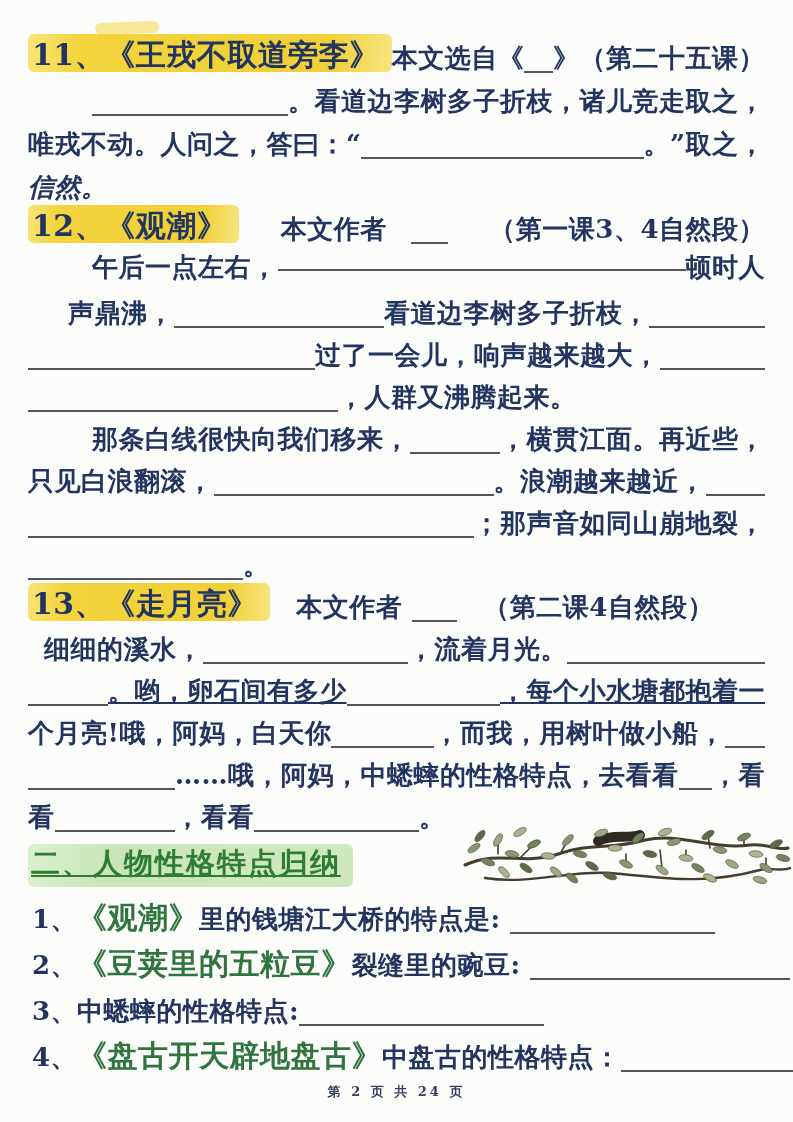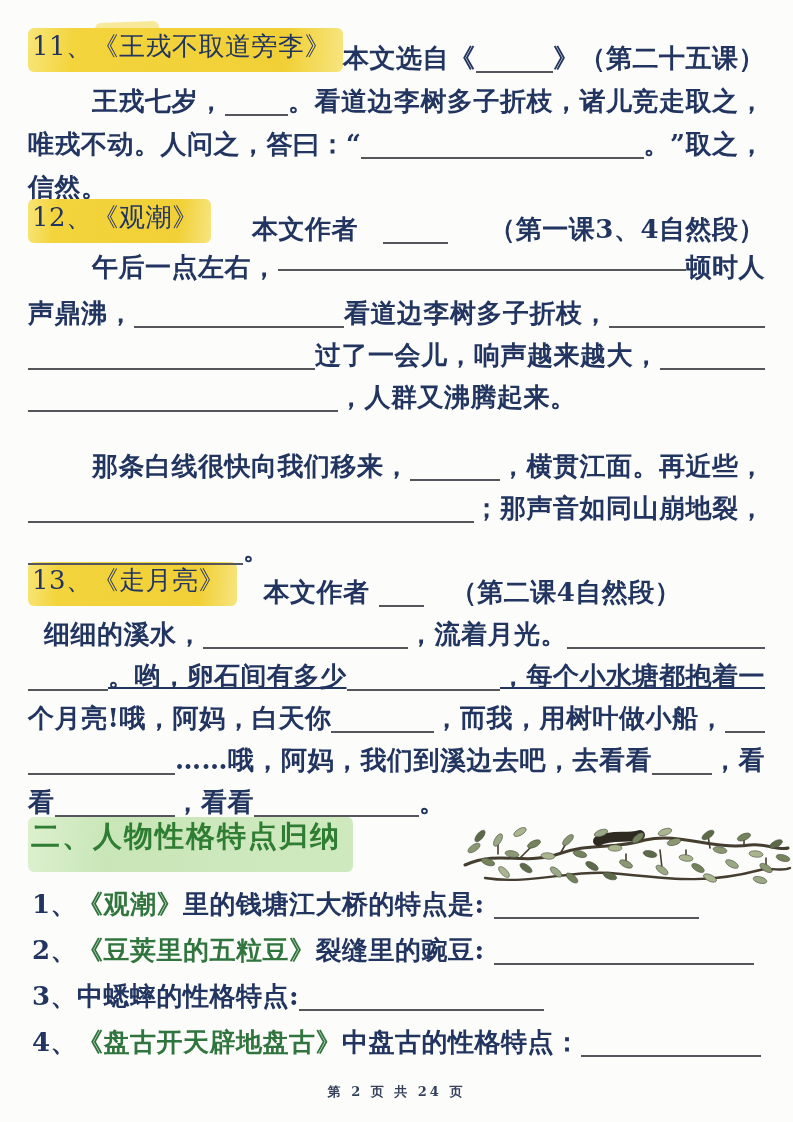--- a/index.html
+++ b/index.html
@@ -8,31 +8,31 @@
     background:#fcfcfa;
     font-family:"DejaVu Serif","Liberation Serif",serif;
     color:var(--ink-navy,#223560);
   }
   #doc{position:absolute;left:0;top:0;right:0;padding:36px 28px 0 28px;box-sizing:border-box;}
   .line{
     display:flex;align-items:flex-end;box-sizing:border-box;
     padding-bottom:7px;white-space:pre;
   }
   .seg-t{flex:0 0 auto;font-size:26px;font-weight:600;line-height:1.05;letter-spacing:.5px;}
-  .seg-gt{flex:0 0 auto;font-size:26px;font-weight:700;line-height:1.05;letter-spacing:.5px;color:var(--title-green,#31753e);}
+  .seg-gt{flex:0 0 auto;font-size:30px;font-weight:700;line-height:1.05;letter-spacing:.5px;color:var(--title-green,#31753e);}
   .seg-hl{
-    flex:0 0 auto;font-size:26px;font-weight:400;line-height:1.05;letter-spacing:.5px;
+    flex:0 0 auto;font-size:30px;font-weight:700;line-height:1.05;letter-spacing:.5px;
     background:linear-gradient(95deg,#f8e577 0%,#f3d43c 15%,#f1d037 82%,#f7e57f 100%);
-    border-radius:6px;padding:5px 12px 12px 4px;
+    border-radius:6px;padding:5px 12px 2px 4px;
   }
   .seg-ghl{
     flex:0 0 auto;font-size:29px;font-weight:700;line-height:1.05;letter-spacing:2px;
     color:var(--green-ink,#2e7d32);
     background:linear-gradient(95deg,#dcf0ce 0%,#c9e6b8 25%,#cfe9bf 90%);
-    border-radius:6px;padding:4px 12px 21px 3px;
+    border-radius:6px;padding:4px 12px 9px 3px;text-decoration:underline;
   }
   .seg-b{
     border-bottom:2px solid var(--underline-gray,#55565c);
     height:4px;box-sizing:border-box;position:relative;top:1px;
   }
   #smudge{
     position:absolute;left:95px;top:22px;width:64px;height:12px;
     background:#f6e27a;opacity:.75;border-radius:6px;transform:rotate(-2deg);
   }
   #branch{position:absolute;left:460px;top:810px;width:333px;height:98px;}
@@ -42,40 +42,41 @@
   }
 </style>
 </head>
 <body>
 
 <div id="smudge"></div>
 
 <div id="doc">
     <div>
       <div class="line" style="height: 43px; padding-left: 0px;"><span class="seg-hl">11、《王戎不取道旁李》</span><span class="seg-t">本文选自《</span><span class="seg-b" style="flex: 1 1 140px;"></span><span class="seg-t">》（第二十五课）</span></div>
-      <div class="line" style="height: 43px; padding-left: 64px;"><span class="seg-t">王戎七岁，</span><span class="seg-b" style="flex: 1 1 110px;"></span><span class="seg-t">。看道边李树多子折枝，诸儿竞走取之，</span></div>
+      <div class="line" style="height: 43px; padding-left: 64px;"><span class="seg-b" style="flex: 1 1 110px;"></span><span class="seg-t">。看道边李树多子折枝，诸儿竞走取之，</span></div>
       <div class="line" style="height: 43px; padding-left: 0px;"><span class="seg-t">唯戎不动。人问之，答曰：“</span><span class="seg-b" style="flex: 1 1 240px;"></span><span class="seg-t">。”取之，</span></div>
-      <div class="line" style="height: 43px; padding-left: 0px;"><span class="seg-t">信然。</span></div>
+      <div class="line" style="height: 43px; padding-left: 0px; font-style: italic;"><span class="seg-t">信然。</span></div>
     </div>
     <div>
       <div class="line" style="height: 42px; padding-left: 0px; gap: 15px;"><span class="seg-hl">12、《观潮》</span><span class="seg-t">　本文作者 </span><span class="seg-b" style="flex: 1 1 150px;"></span><span class="seg-t">　（第一课3、4自然段）</span></div>
       <div class="line" style="height: 42px; padding-left: 64px; align-items: center;"><span class="seg-t">午后一点左右，</span><span class="seg-b" style="flex: 1 1 380px;"></span><span class="seg-t">顿时人</span></div>
-      <div class="line" style="height: 42px; padding-left: 0px;"><span class="seg-t">声鼎沸，</span><span class="seg-b" style="flex: 0 0 210px;"></span><span class="seg-t">看道边李树多子折枝，</span><span class="seg-b" style="flex: 1 1 110px;"></span></div>
+      <div class="line" style="height: 42px; padding-left: 0px; margin-left: 40px;"><span class="seg-t">声鼎沸，</span><span class="seg-b" style="flex: 0 0 210px;"></span><span class="seg-t">看道边李树多子折枝，</span><span class="seg-b" style="flex: 1 1 110px;"></span></div>
       <div class="line" style="height: 42px; padding-left: 0px; justify-content: space-between;"><span class="seg-b" style="flex: 0 0 287px;"></span><span class="seg-t">过了一会儿，响声越来越大，</span><span class="seg-b" style="flex: 1 1 110px;"></span></div>
       <div class="line" style="height: 42px; padding-left: 0px;"><span class="seg-b" style="flex: 0 0 310px;"></span><span class="seg-t">，人群又沸腾起来。</span></div>
-      <div class="line" style="height: 42px; padding-left: 64px; margin-top: 27px;"><span class="seg-t">那条白线很快向我们移来，</span><span class="seg-b" style="flex: 1 1 130px;"></span><span class="seg-t">，横贯江面。再近些，</span></div>
+      <div class="line" style="height: 42px; padding-left: 64px;"><span class="seg-t">那条白线很快向我们移来，</span><span class="seg-b" style="flex: 1 1 130px;"></span><span class="seg-t">，横贯江面。再近些，</span></div>
+      <div class="line" style="height: 42px; padding-left: 0px;"><span class="seg-t">只见白浪翻滚，</span><span class="seg-b" style="flex: 0 0 280px;"></span><span class="seg-t">。浪潮越来越近，</span><span class="seg-b" style="flex: 1 1 70px;"></span></div>
       <div class="line" style="height: 42px; padding-left: 0px;"><span class="seg-b" style="flex: 1 1 440px;"></span><span class="seg-t">；那声音如同山崩地裂，</span></div>
       <div class="line" style="height: 42px; padding-left: 0px;"><span class="seg-b" style="flex: 0 0 215px;"></span><span class="seg-t">。</span></div>
     </div>
     <div>
       <div class="line" style="height: 42px; padding-left: 0px;"><span class="seg-hl">13、《走月亮》</span><span class="seg-t">　本文作者 </span><span class="seg-b" style="flex: 0 0 45px;"></span><span class="seg-t">　（第二课4自然段）</span></div>
       <div class="line" style="height: 42px; padding-left: 16px;"><span class="seg-t">细细的溪水，</span><span class="seg-b" style="flex: 0 0 205px;"></span><span class="seg-t">，流着月光。</span><span class="seg-b" style="flex: 1 1 150px;"></span></div>
       <div class="line" style="height: 42px; padding-left: 0px; text-decoration: underline;"><span class="seg-b" style="flex: 0 0 80px;"></span><span class="seg-t">。哟，卵石间有多少</span><span class="seg-b" style="flex: 1 1 150px;"></span><span class="seg-t">，每个小水塘都抱着一</span></div>
       <div class="line" style="height: 42px; padding-left: 0px;"><span class="seg-t">个月亮!哦，阿妈，白天你</span><span class="seg-b" style="flex: 1 1 130px;"></span><span class="seg-t">，而我，用树叶做小船，</span><span class="seg-b" style="flex: 0 0 40px;"></span></div>
-      <div class="line" style="height: 42px; padding-left: 0px;"><span class="seg-b" style="flex: 0 0 147px;"></span><span class="seg-t">……哦，阿妈，我们到溪边去吧，去看看</span><span class="seg-b" style="flex: 1 1 70px;"></span><span class="seg-t">，看</span></div>
+      <div class="line" style="height: 42px; padding-left: 0px;"><span class="seg-b" style="flex: 0 0 147px;"></span><span class="seg-t">……哦，阿妈，中蟋蟀的性格特点，去看看</span><span class="seg-b" style="flex: 1 1 70px;"></span><span class="seg-t">，看</span></div>
       <div class="line" style="height: 42px; padding-left: 0px;"><span class="seg-t">看</span><span class="seg-b" style="flex: 0 0 120px;"></span><span class="seg-t">，看看</span><span class="seg-b" style="flex: 0 0 165px;"></span><span class="seg-t">。</span></div>
     </div>
     <div>
       <div class="line" style="height: 56px; padding-left: 0px;"><span class="seg-ghl">二、人物性格特点归纳</span></div>
     </div>
     <div>
       <div class="line" style="height: 46px; padding-left: 4px;"><span class="seg-t">1、</span><span class="seg-gt">《观潮》</span><span class="seg-t">里的钱塘江大桥的特点是: </span><span class="seg-b" style="flex: 0 0 205px;"></span></div>
       <div class="line" style="height: 46px; padding-left: 4px;"><span class="seg-t">2、</span><span class="seg-gt">《豆荚里的五粒豆》</span><span class="seg-t">裂缝里的豌豆: </span><span class="seg-b" style="flex: 0 0 260px;"></span></div>
       <div class="line" style="height: 46px; padding-left: 4px;"><span class="seg-t">3、</span><span class="seg-t">中蟋蟀的性格特点:</span><span class="seg-b" style="flex: 0 0 245px;"></span></div>
       <div class="line" style="height: 46px; padding-left: 4px;"><span class="seg-t">4、</span><span class="seg-gt">《盘古开天辟地盘古》</span><span class="seg-t">中盘古的性格特点：</span><span class="seg-b" style="flex: 0 0 180px;"></span></div>

